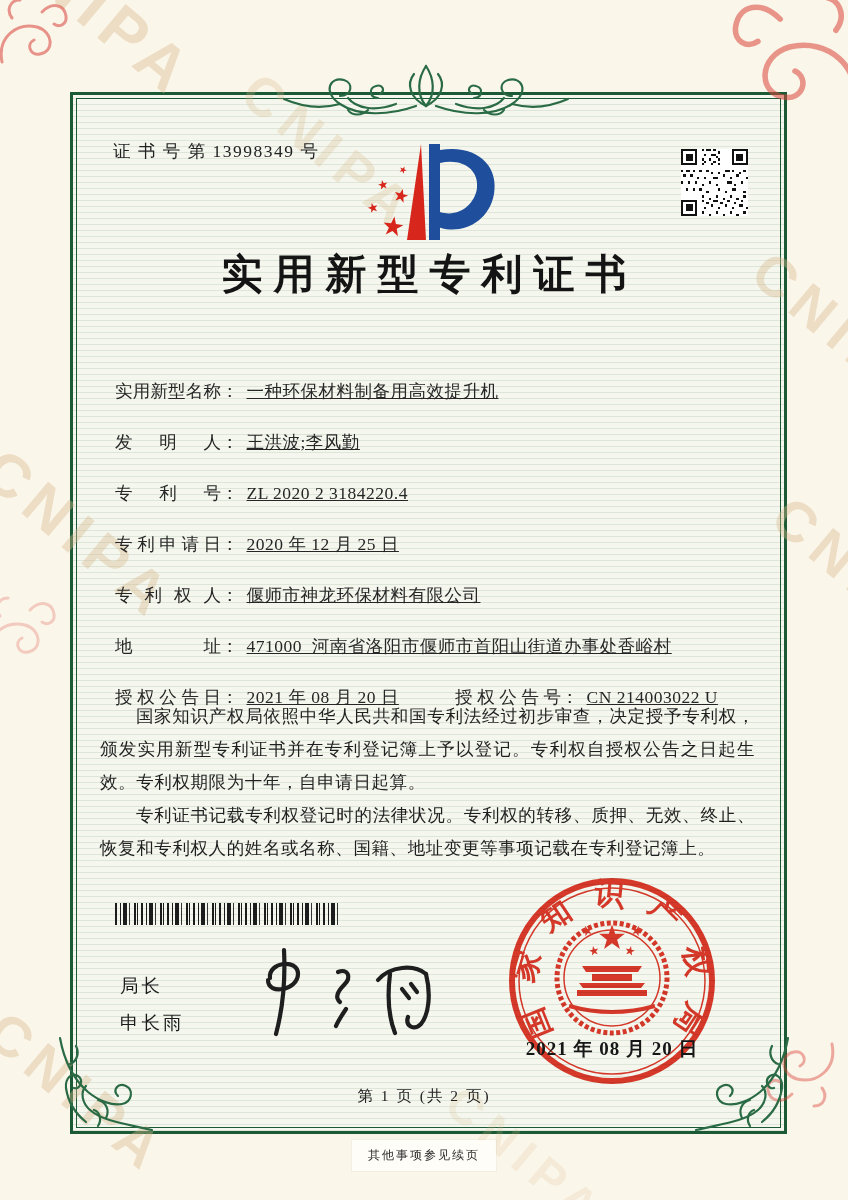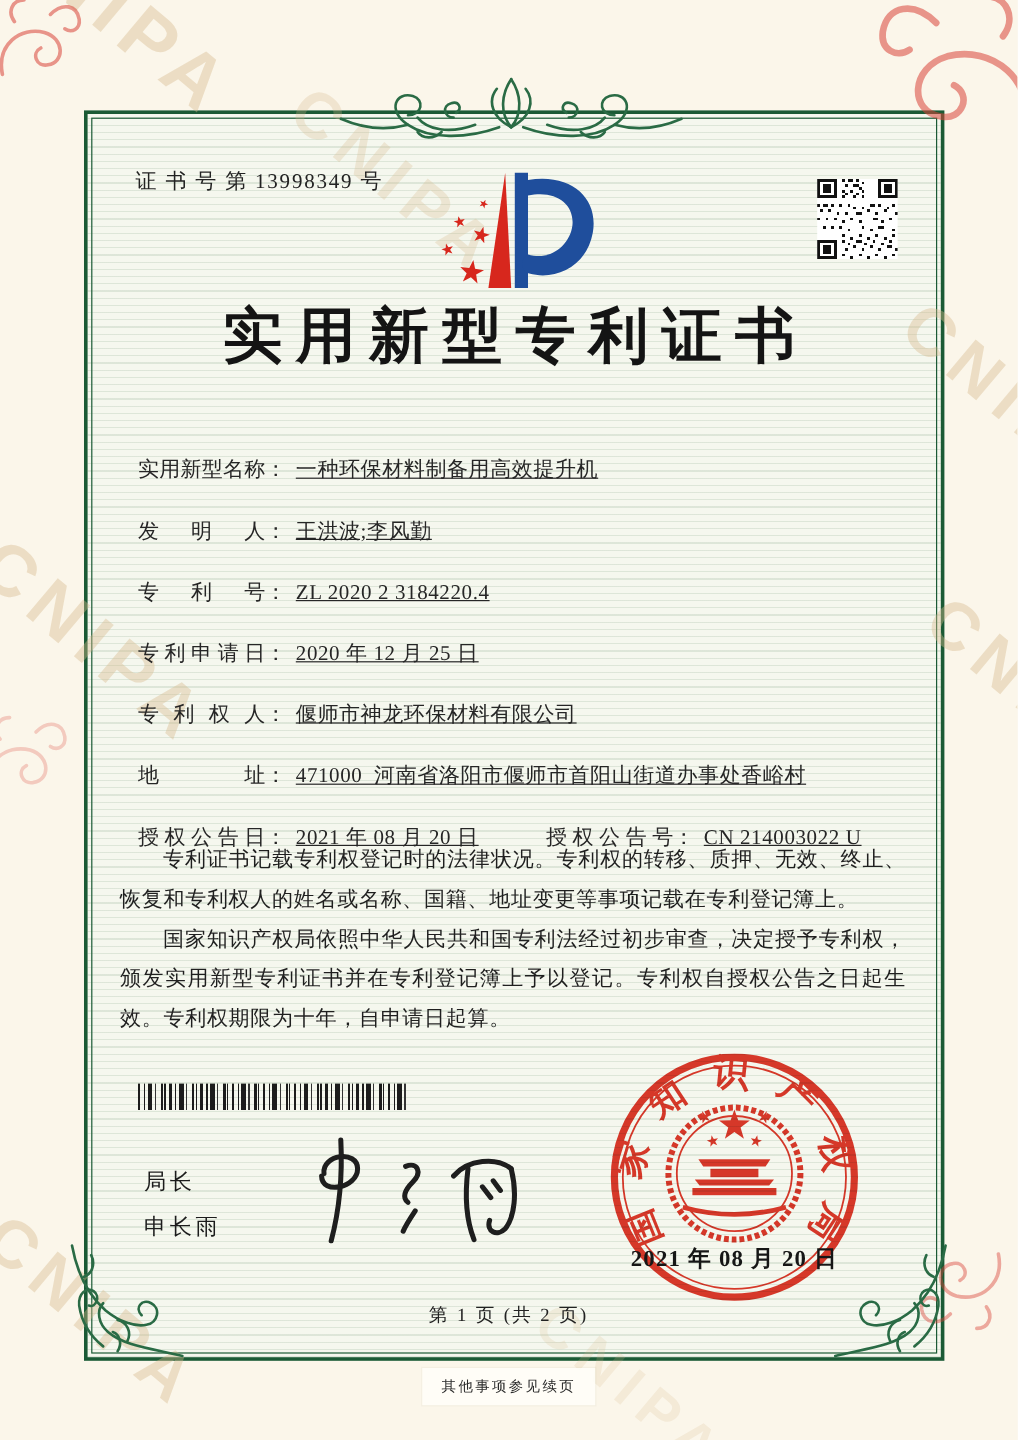--- a/index.html
+++ b/index.html
@@ -21,21 +21,21 @@
   .frame::after{content:"";position:absolute;inset:3px;border:1px solid #1b5a35;}
 
   .orn{position:absolute;z-index:3;pointer-events:none;}
 
   
   .cert-no{position:absolute;left:113px;top:139px;z-index:4;font-size:17.5px;color:#222;
            letter-spacing:1.5px;white-space:pre-wrap;}
   .logo{position:absolute;left:355px;top:140px;z-index:4;}
   .qr{position:absolute;left:681px;top:149px;z-index:4;}
   .title{position:absolute;left:0;top:247px;width:100%;z-index:4;text-align:center;
-         font-size:50px;font-weight:bold;color:#141414;letter-spacing:11px;padding-left:11px;
+         font-size:41px;font-weight:bold;color:#141414;letter-spacing:11px;padding-left:11px;
          box-sizing:border-box;}
 
   
   .fields{position:absolute;left:115px;right:95px;top:376px;z-index:4;font-size:17.5px;color:#262626;}
   .frow{display:flex;align-items:flex-start;margin-bottom:21px;line-height:30px;}
   .flabel{display:inline-block;width:106px;text-align:justify;text-align-last:justify;flex:none;}
   .fcolon{flex:none;margin-right:8px;}
   .fvalue{white-space:pre-wrap;letter-spacing:0.5px;text-decoration:underline;}
   .gpair1{display:flex;width:340px;flex:none;}
   .gpair2{display:flex;}
@@ -216,22 +216,22 @@
       </span>
       <span class="gpair2">
         <span class="flabel">授权公告号</span>
           <span class="fcolon">：</span>
         <span class="fvalue">CN 214003022 U</span>
       </span>
     </div>
   </div>
 
   <div class="bodytext">
+    <p>国家知识产权局依照中华人民共和国专利法经过初步审查，决定授予专利权，颁发实用新型专利证书并在专利登记簿上予以登记。专利权自授权公告之日起生效。专利权期限为十年，自申请日起算。</p>
     <p>专利证书记载专利权登记时的法律状况。专利权的转移、质押、无效、终止、恢复和专利权人的姓名或名称、国籍、地址变更等事项记载在专利登记簿上。</p>
-    <p>国家知识产权局依照中华人民共和国专利法经过初步审查，决定授予专利权，颁发实用新型专利证书并在专利登记簿上予以登记。专利权自授权公告之日起生效。专利权期限为十年，自申请日起算。</p>
   </div>
 
   <div class="barcode"></div>
 
   <div class="director">
     <div>局长</div>
     <div>申长雨</div>
   </div>
 
   <div class="signature">

